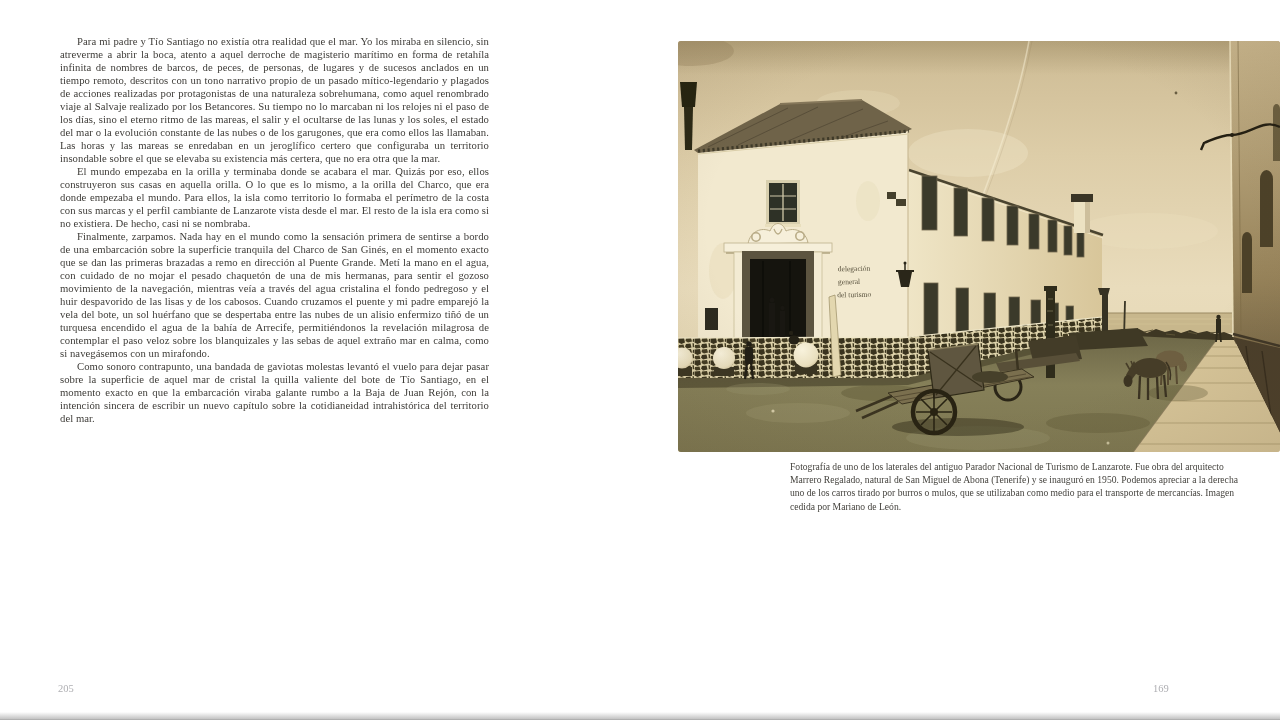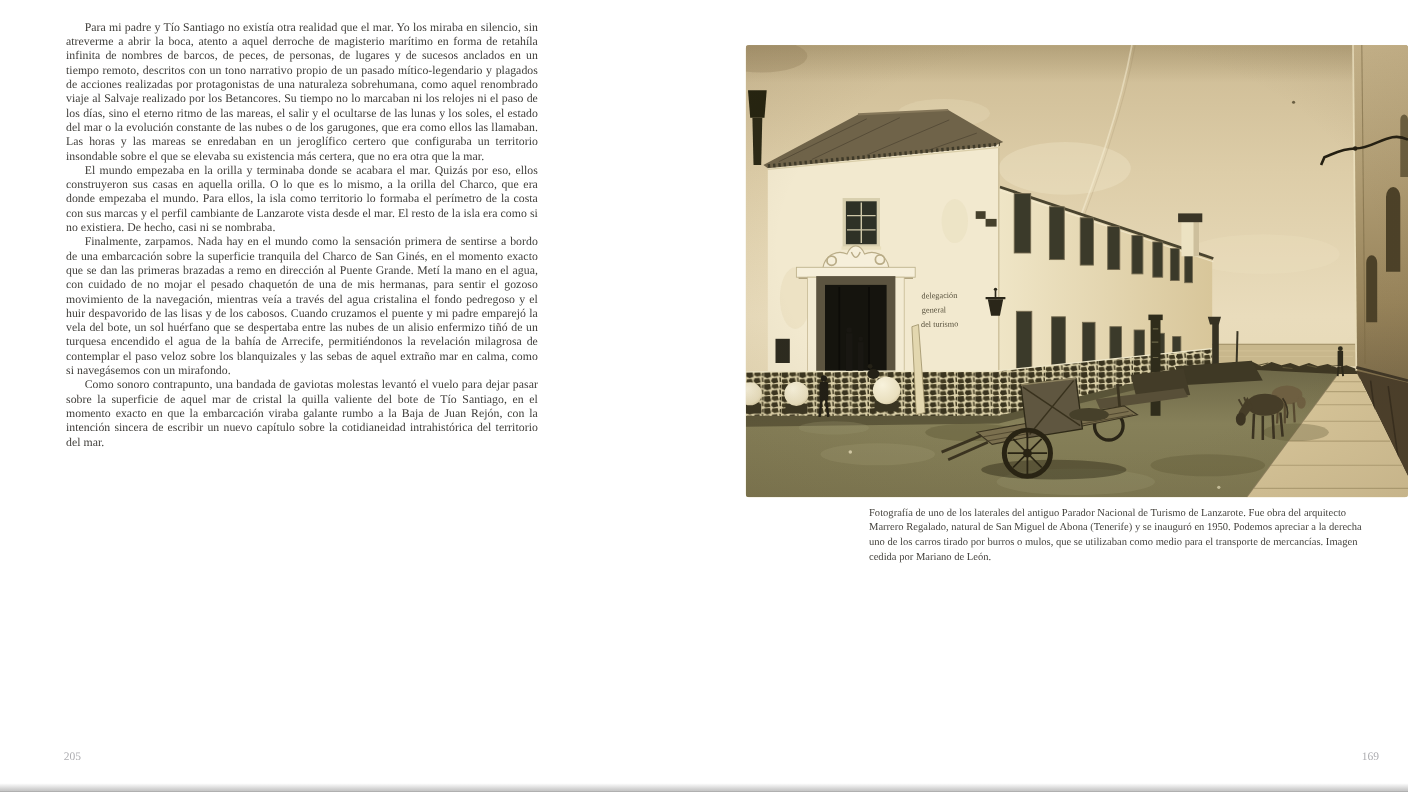--- a/index.html
+++ b/index.html
@@ -3,42 +3,42 @@
 <meta charset="utf-8">
 <style>
   html,body{margin:0;padding:0;}
   body{
     width:1280px;height:720px;position:relative;overflow:hidden;
     background:#ffffff;
     font-family:"Liberation Serif","DejaVu Serif",serif;
   }
   
   .text-column{
-    position:absolute;left:60px;top:19px;width:429px;
+    position:absolute;left:60px;top:35px;width:429px;
     font-size:10.7px;line-height:13px;color:#3e3c38;
     text-align:justify;letter-spacing:0.05px;
   }
   .text-column p{margin:0;text-indent:17px;}
   
   .photo-figure{
     position:absolute;left:678px;top:41px;width:602px;height:411px;
     border-radius:3px;overflow:hidden;background:#e2d5b2;
   }
   .photo-figure svg{display:block;width:602px;height:411px;}
   
   .photo-caption{
     position:absolute;left:790px;top:460px;width:453px;
     font-size:9.6px;line-height:13.2px;color:#45433e;text-align:left;
   }
   
   .folio{
     position:absolute;top:683px;font-size:10.5px;color:#aeaeb2;
   }
   .folio-left{left:58px;}
-  .folio-right{left:1238px;}
+  .folio-right{left:1153px;}
   
   .book-bottom-edge{
     position:absolute;left:0;right:0;bottom:0;height:7px;
     background:linear-gradient(#ffffff 0%,#dedede 55%,#c3c3c3 100%);
     border-bottom:1px solid #b0b0b0;
   }
 </style>
 </head>
 <body>
 

